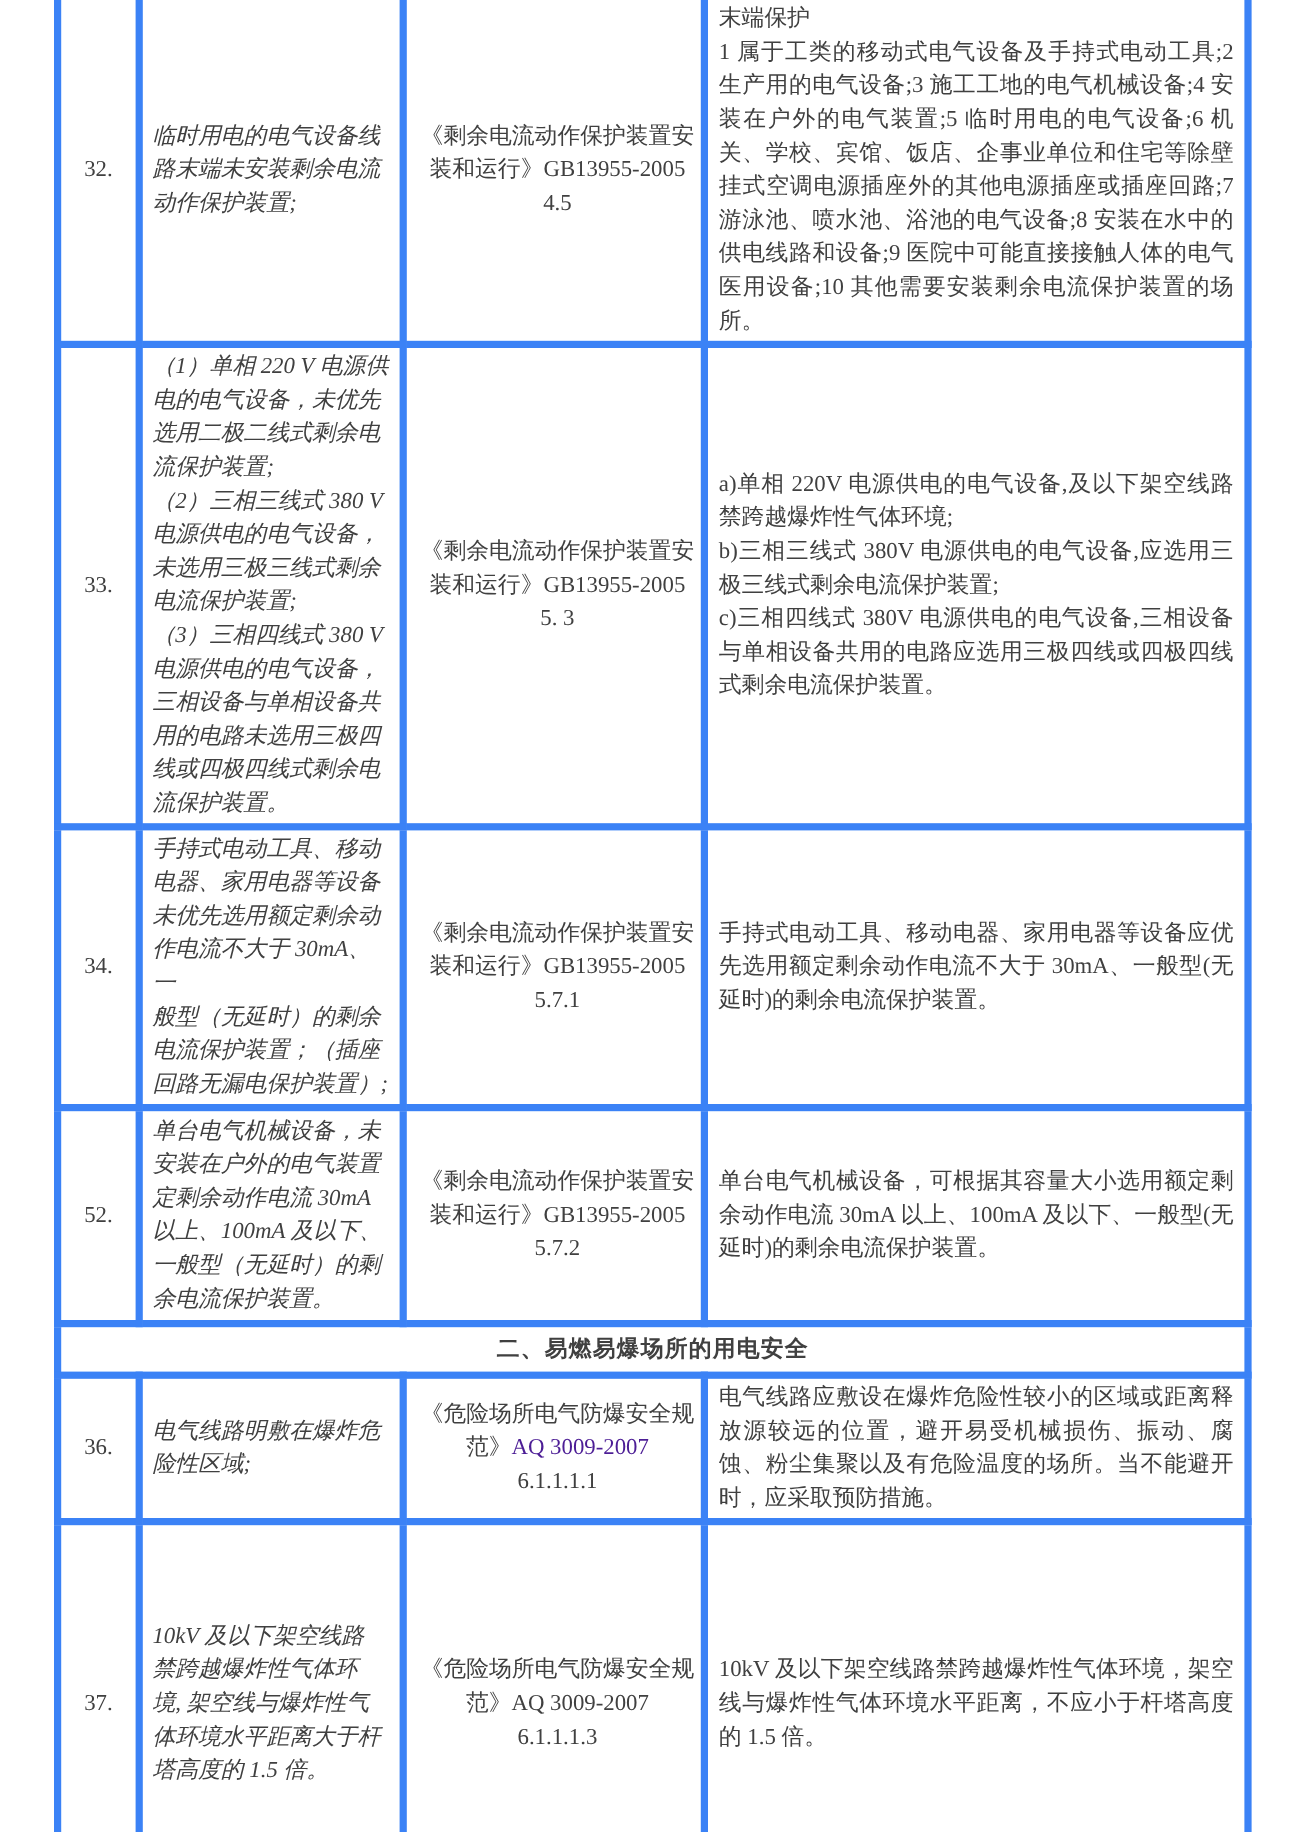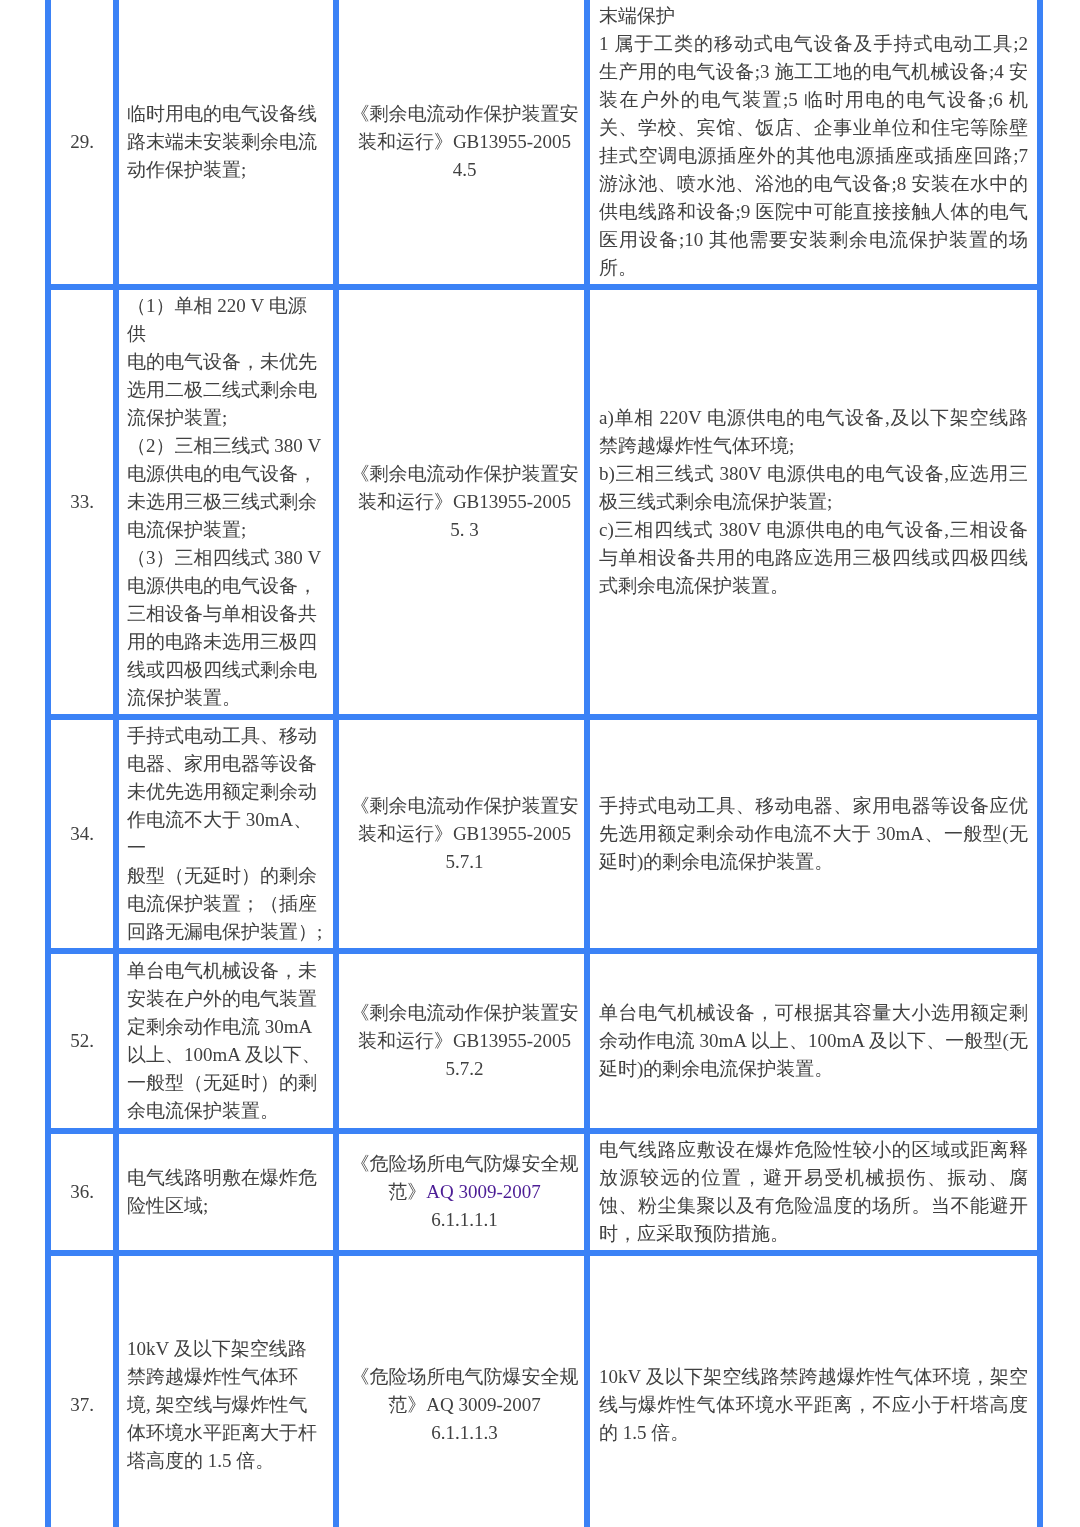--- a/index.html
+++ b/index.html
@@ -45,20 +45,21 @@
   #regulations-table tr.r5 { height: 118px; }
   #regulations-table tr.r6 { height: 304px; }
 
   td.num-cell {
     text-align: center;
     padding: 2px;
   }
   td.problem-cell {
     padding: 2px 8px;
     white-space: pre-line;
+    font-style: italic;
   }
   td.standard-cell {
     padding: 2px 3px 2px 9px;
     white-space: pre-line;
     text-align: center;
   }
   td.remedy-cell {
     padding: 2px 9px;
     text-align: justify;
     margin-left: 28px;
@@ -83,21 +84,21 @@
 <div id="doc-page">
   <table id="regulations-table">
     <colgroup>
       <col style="width:68px">
       <col style="width:220px">
       <col style="width:251px">
       <col style="width:453px">
     </colgroup>
     <tbody id="table-body">
         <tr class="r0">
-          <td class="num-cell">29.</td>
+          <td class="num-cell">32.</td>
           <td class="problem-cell">临时用电的电气设备线
 路末端未安装剩余电流
 动作保护装置;</td>
           <td class="standard-cell"><span>《剩余电流动作保护装置安
 装和运行》GB13955-2005 4.5</span></td>
           <td class="remedy-cell">
             <div class="para">末端保护</div>
             <div class="para">1 属于工类的移动式电气设备及手持式电动工具;2 生产用的电气设备;3 施工工地的电气机械设备;4 安装在户外的电气装置;5 临时用电的电气设备;6 机关、学校、宾馆、饭店、企事业单位和住宅等除壁挂式空调电源插座外的其他电源插座或插座回路;7 游泳池、喷水池、浴池的电气设备;8 安装在水中的供电线路和设备;9 医院中可能直接接触人体的电气医用设备;10 其他需要安装剩余电流保护装置的场所。</div>
           </td>
         </tr>
@@ -150,20 +151,23 @@
 以上、100mA 及以下、
 一般型（无延时）的剩
 余电流保护装置。</td>
           <td class="standard-cell"><span>《剩余电流动作保护装置安
 装和运行》GB13955-2005
 5.7.2</span></td>
           <td class="remedy-cell">
             <div class="para">单台电气机械设备，可根据其容量大小选用额定剩余动作电流 30mA 以上、100mA 及以下、一般型(无延时)的剩余电流保护装置。</div>
           </td>
         </tr>
+        <tr class="r4">
+          <td colspan="4" class="section-cell">二、易燃易爆场所的用电安全</td>
+        </tr>
         <tr class="r5">
           <td class="num-cell">36.</td>
           <td class="problem-cell">电气线路明敷在爆炸危
 险性区域;</td>
           <td class="standard-cell"><span>《危险场所电气防爆安全规
 范》</span><span class="red-ref">AQ 3009-2007</span><span>
 6.1.1.1.1</span></td>
           <td class="remedy-cell">
             <div class="para">电气线路应敷设在爆炸危险性较小的区域或距离释放源较远的位置，避开易受机械损伤、振动、腐蚀、粉尘集聚以及有危险温度的场所。当不能避开时，应采取预防措施。</div>
           </td>

